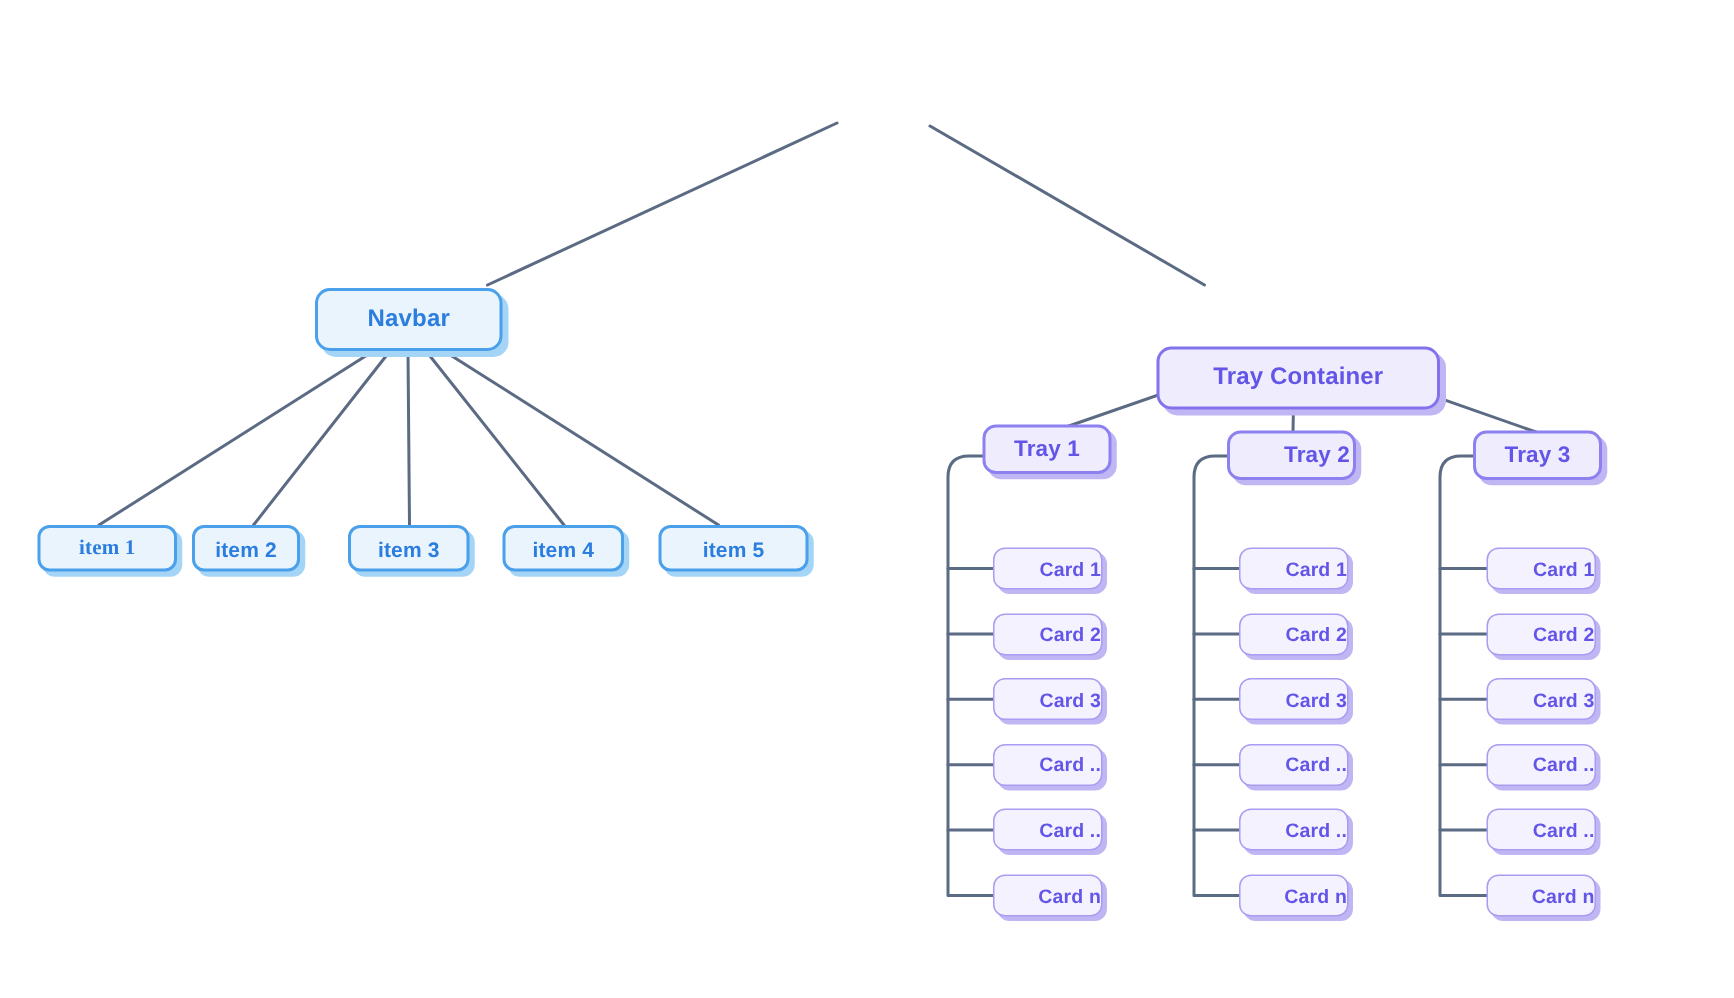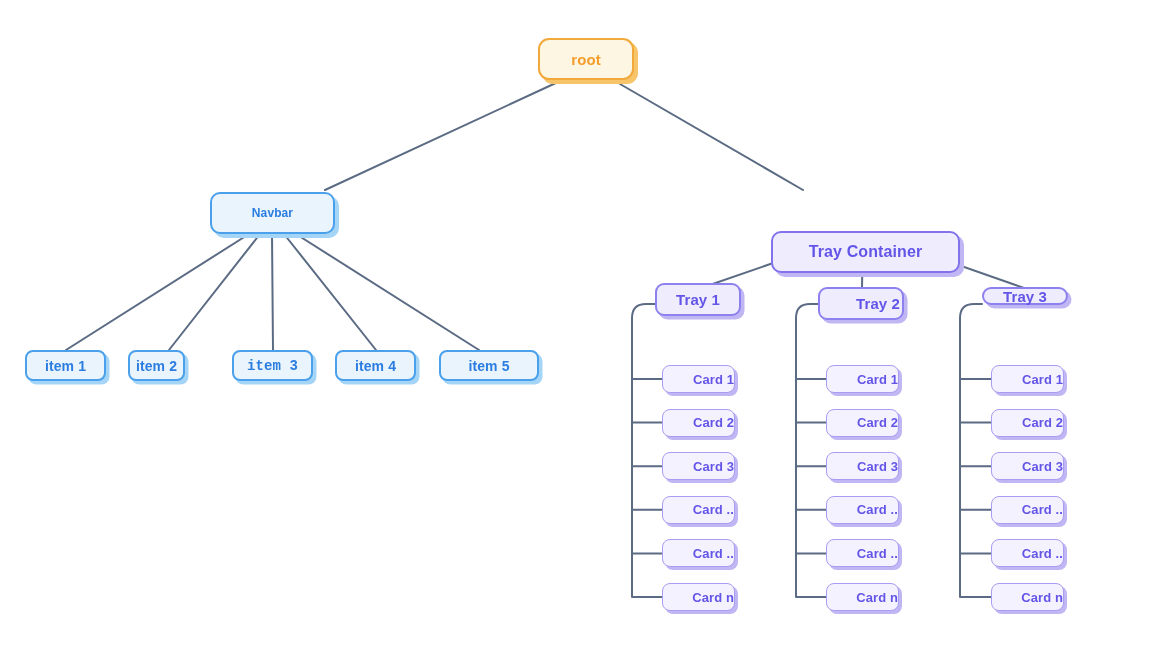--- a/index.html
+++ b/index.html
@@ -47,21 +47,21 @@
     border-radius: 11px;
     box-shadow: 4px 4px 0 var(--orange-shadow);
     font-size: 15px;
   }
   .node-blue-lg {
     background: var(--blue-fill);
     border: 2px solid var(--blue-border);
     color: var(--blue-text);
     border-radius: 10px;
     box-shadow: 4px 4px 0 var(--blue-shadow);
-    font-size: 12px;
+    font-size: 16px;
   }
   .node-blue-sm {
     background: var(--blue-fill);
     border: 2px solid var(--blue-border);
     color: var(--blue-text);
     border-radius: 8px;
     box-shadow: 3.5px 3.5px 0 var(--blue-shadow);
     font-size: 14px;
   }
   .node-purple-lg {
@@ -126,55 +126,52 @@
     <path class="edge" d="M796,553.4 L826,553.4"></path>
 
     <path class="edge" d="M982,304 L974,304 Q960,304 960,318 L960,597 L991,597"></path>
     <path class="edge" d="M960,379 L991,379"></path>
     <path class="edge" d="M960,422.6 L991,422.6"></path>
     <path class="edge" d="M960,466.2 L991,466.2"></path>
     <path class="edge" d="M960,509.8 L991,509.8"></path>
     <path class="edge" d="M960,553.4 L991,553.4"></path>
   </svg>
 
-  <div class="node node-orange" style="left:538px;top:38px;width:96px;height:42px;">
-    <span>root</span>
-  </div>
 
   <div class="node node-blue-lg" style="left:210px;top:192px;width:125px;height:42px;">
     <span>Navbar</span>
   </div>
 
-  <div class="node node-blue-sm" style="left:25px;top:350px;width:81px;height:31px;">
+  <div class="node node-blue-sm" style="left:25px;top:350px;width:93px;height:31px;font-family:Liberation Serif, serif;">
     <span>item 1</span>
   </div>
-  <div class="node node-blue-sm" style="left:128px;top:350px;width:57px;height:31px;">
+  <div class="node node-blue-sm" style="left:128px;top:350px;width:72px;height:31px;">
     <span>item 2</span>
   </div>
-  <div class="node node-blue-sm" style="left:232px;top:350px;width:81px;height:31px;font-family:Liberation Mono, monospace;">
+  <div class="node node-blue-sm" style="left:232px;top:350px;width:81px;height:31px;">
     <span>item 3</span>
   </div>
   <div class="node node-blue-sm" style="left:335px;top:350px;width:81px;height:31px;">
     <span>item 4</span>
   </div>
   <div class="node node-blue-sm" style="left:439px;top:350px;width:100px;height:31px;">
     <span>item 5</span>
   </div>
 
   <div class="node node-purple-lg" style="left:771px;top:192px;width:189px;height:42px;">
     <span>Tray Container</span>
   </div>
 
   <div class="node node-purple-md" style="left:655px;top:283px;width:86px;height:33px;">
     <span>Tray 1</span>
   </div>
   <div class="node node-purple-md" style="left:818px;top:287px;width:86px;height:33px;padding-left:34px;">
     <span>Tray 2</span>
   </div>
-  <div class="node node-purple-md" style="left:982px;top:287px;width:86px;height:18px;">
+  <div class="node node-purple-md" style="left:982px;top:287px;width:86px;height:33px;">
     <span>Tray 3</span>
   </div>
 
   <div class="node node-card" style="left:662px;top:365px;width:73px;height:28px;">
     <span>Card 1</span>
   </div>
   <div class="node node-card" style="left:662px;top:408.6px;width:73px;height:28px;">
     <span>Card 2</span>
   </div>
   <div class="node node-card" style="left:662px;top:452.2px;width:73px;height:28px;">

